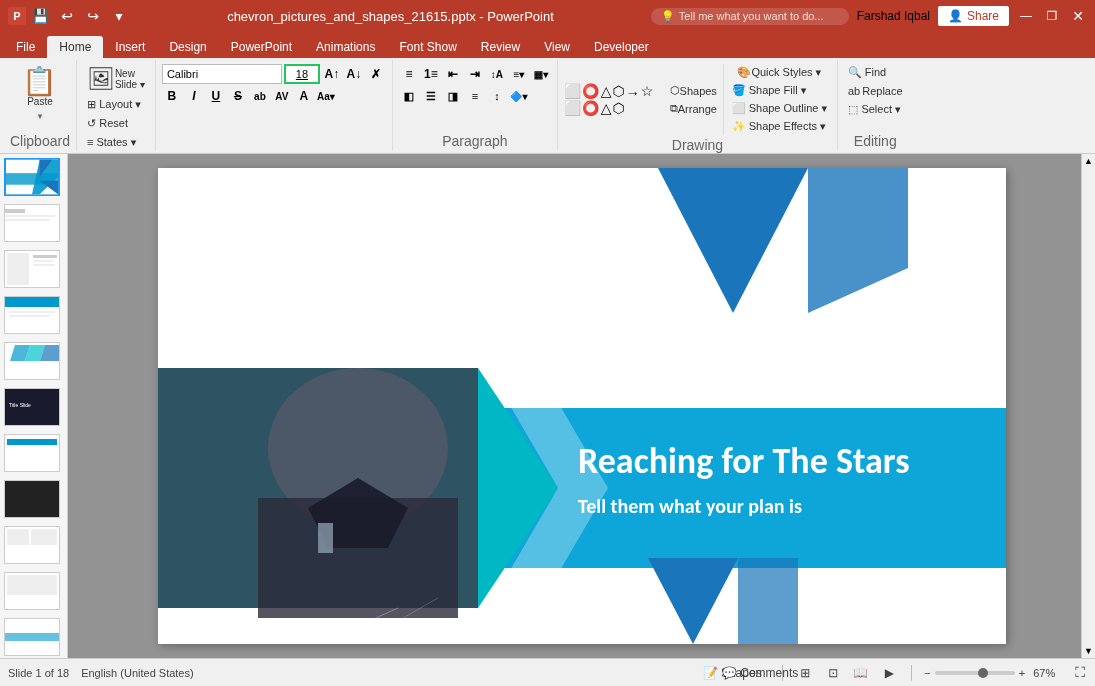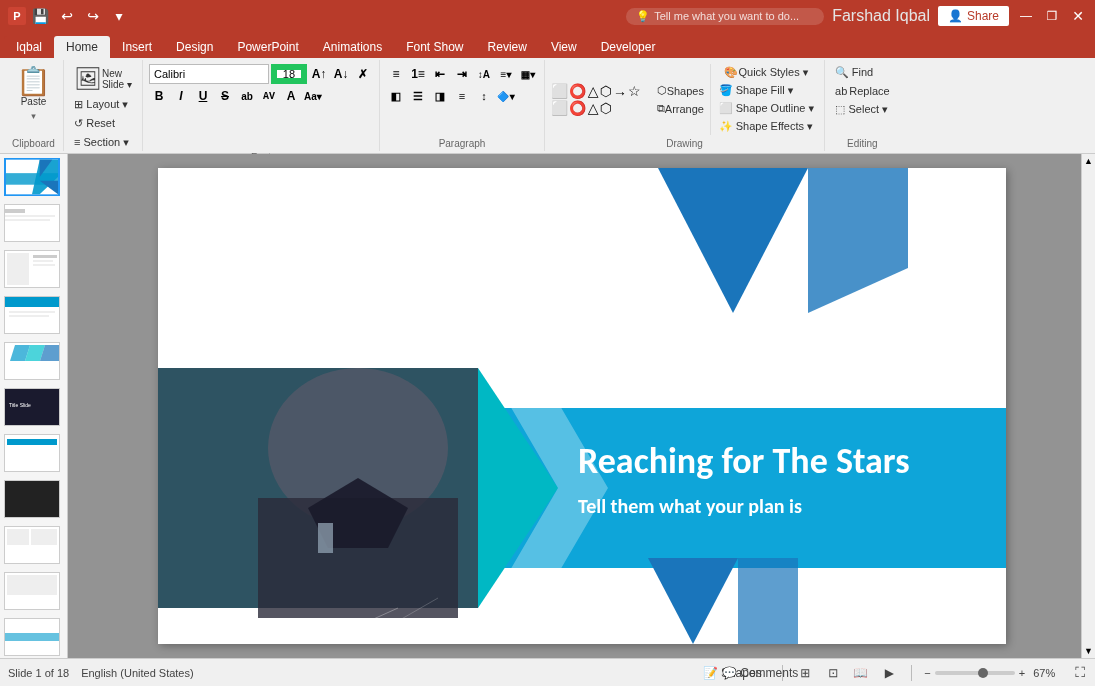--- a/index.html
+++ b/index.html
@@ -57,21 +57,21 @@
       display: flex;
       flex-direction: column;
       align-items: center;
       border-right: 1px solid #ddd;
       padding: 2px 6px;
       min-width: 60px;
       justify-content: space-between;
     }
     .ribbon-group:last-child { border-right: none; }
     .ribbon-group-label {
-      font-size: 10px;
+      font-size: 14px;
       color: #666;
       text-align: center;
       margin-top: 2px;
     }
     .ribbon-group-content {
       display: flex;
       align-items: flex-start;
       gap: 2px;
       flex: 1;
       padding-top: 2px;
@@ -118,21 +118,21 @@
     .font-name-box {
       width: 120px;
       height: 20px;
       border: 1px solid #bbb;
       padding: 0 4px;
       font-size: 11px;
     }
     .font-size-box {
       width: 36px;
       height: 20px;
-      border: 6px solid #22c55e;
+      border: 2px solid #22c55e;
       padding: 0 4px;
       font-size: 11px;
       text-align: center;
       text-decoration: underline;
     }
 
     
     #main {
       display: flex;
       height: calc(686px - 32px - 26px - 96px - 28px);
@@ -217,22 +217,22 @@
       cursor: pointer;
       border-radius: 2px;
       font-size: 12px;
       font-weight: bold;
     }
 
     .user-area {
       display: flex;
       align-items: center;
       gap: 4px;
-      color: #e5e5e5;
-      font-size: 16px;
+      color: #000000;
+      font-size: 12px;
     }
     .share-btn {
       background: white;
       color: #b83b2a;
       border: none;
       padding: 3px 10px;
       border-radius: 2px;
       font-size: 12px;
       cursor: pointer;
       display: flex;
@@ -318,40 +318,43 @@
 
     <div class="title-icon">
       <span style="color:white;font-weight:bold;font-size:11px;">P</span>
     </div>
 
     <div class="qat-btn" title="Save">💾</div>
     <div class="qat-btn" title="Undo">↩</div>
     <div class="qat-btn" title="Redo">↪</div>
     <div class="qat-btn" title="Customize">▾</div>
   </div>
+  <div class="center">
+    <span>chevron_pictures_and_shapes_21615.pptx - PowerPoint</span>
+  </div>
   <div class="right">
     <div class="tell-me-box">
       <span>💡</span>
       <input type="text" placeholder="Tell me what you want to do..." style="">
     </div>
     <div class="user-area">
       <span>Farshad Iqbal</span>
     </div>
     <button class="share-btn">
       <span>👤</span>
       <span>Share</span>
     </button>
     <div class="win-btn">—</div>
     <div class="win-btn">❐</div>
     <div class="win-btn" style="font-size:14px;">✕</div>
   </div>
 </div>
 
 <div id="ribbon-tabs">
-  <div class="ribbon-tab" style="background:#b83b2a;color:white;">Iqbal</div>
+  <div class="ribbon-tab" style="background:#b83b2a;color:white;">File</div>
   <div class="ribbon-tab active">Home</div>
   <div class="ribbon-tab">Insert</div>
   <div class="ribbon-tab">Design</div>
   <div class="ribbon-tab">PowerPoint</div>
   <div class="ribbon-tab">Animations</div>
   <div class="ribbon-tab">Font Show</div>
   <div class="ribbon-tab">Review</div>
   <div class="ribbon-tab">View</div>
   <div class="ribbon-tab">Developer</div>
 </div>
@@ -374,21 +377,21 @@
   <div class="ribbon-group">
     <div class="ribbon-group-content" style="flex-direction:column; gap:2px;">
       <div style="display:flex; align-items:center; gap:2px;">
         <div class="rb-btn" style="flex-direction:row; min-width:auto;">
           <span style="font-size:22px;">🖼</span>
           <span style="font-size:10px;">New<br>Slide ▾</span>
         </div>
       </div>
       <div class="rb-btn-sm">⊞ Layout ▾</div>
       <div class="rb-btn-sm">↺ Reset</div>
-      <div class="rb-btn-sm">≡ Section ▾</div>
+      <div class="rb-btn-sm">≡ States ▾</div>
     </div>
     <div class="ribbon-group-label">Slides</div>
   </div>
 
   <div class="ribbon-group" style="min-width:200px;gap:44px;">
     <div class="ribbon-group-content" style="flex-direction:column; gap:2px; width:100%;">
       <div style="display:flex; align-items:center; gap:2px;">
         <input class="font-name-box" type="text" value="Calibri" style="">
         <input class="font-size-box" type="text" value="18" style="">
         <div class="format-btn" title="Increase Font Size">A↑</div>
@@ -402,21 +405,21 @@
         <div class="format-btn">
             <i>I</i>
           </div>
         <div class="format-btn">
             <u>U</u>
           </div>
         <div class="format-btn">
             <s>S</s>
           </div>
         <div class="format-btn" style="font-size:10px;">ab</div>
-        <div class="format-btn" style="font-size:10px;font-family:Liberation Mono, monospace;">AV</div>
+        <div class="format-btn" style="font-size:10px;">AV</div>
         <div class="format-btn">A</div>
         <div class="format-btn" style="font-size:10px;">Aa▾</div>
       </div>
     </div>
     <div class="ribbon-group-label">Font</div>
   </div>
 
   <div class="ribbon-group" style="min-width:150px;">
     <div class="ribbon-group-content" style="flex-direction:column; gap:2px;">
       <div style="display:flex; align-items:center; gap:2px;">

